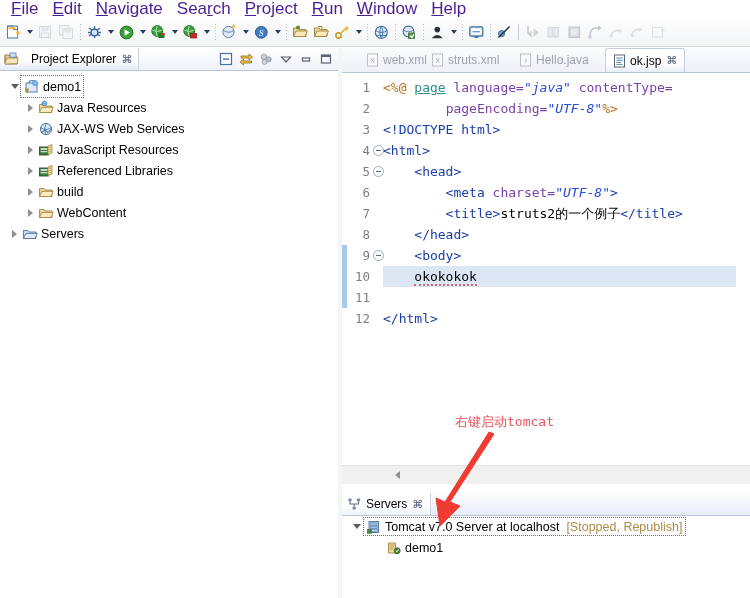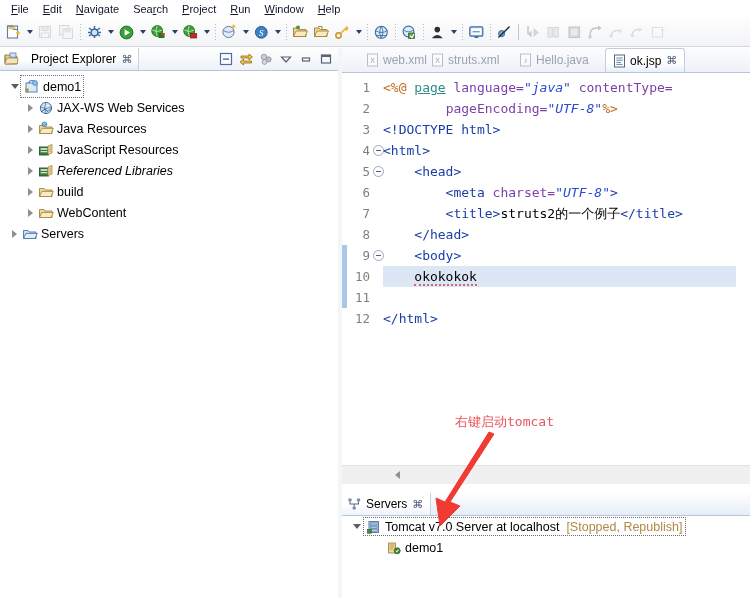--- a/index.html
+++ b/index.html
@@ -12,21 +12,21 @@
   }
   .app{position:relative;width:750px;height:598px;}
 
   
   .menubar{
     position:absolute;left:0;top:0;width:750px;height:18px;
     background:#ffffff;display:flex;align-items:center;
     padding-left:4px;box-sizing:border-box;
   }
   .menu-item{
-    padding:1px 7px;font-size:11px;color:#0f172a;cursor:default;
+    padding:1px 7px;font-size:17px;color:#4c1d95;cursor:default;
     line-height:16px;white-space:nowrap;
   }
   .menu-item span.u{text-decoration:underline;}
 
   
   .toolbar{
     position:absolute;left:0;top:18px;width:750px;height:29px;
     background:linear-gradient(#fdfdfd,#f3f4f6);
     border-bottom:1px solid #d4d7dd;
     display:flex;align-items:center;box-sizing:border-box;padding-left:3px;
@@ -541,59 +541,59 @@
               </svg>
             </span>
             <span class="tlabel">demo1</span>
           </span>
         </div>
         <div class="trow" style="padding-left: 24px;">
           <span class="twist closed"></span>
           <span style="display: flex; align-items: center;">
             <span class="ticon">
               <svg width="16" height="16" viewBox="0 0 16 16">
+                <path d="M1.5 4.5 L6 4.5 L7.2 6 L14 6 L14 12.5 L1.5 12.5 Z" fill="#f0d79a" stroke="#a08640" stroke-width="0.9"></path>
+                <path d="M1.5 12.5 L3.8 7.4 L15.3 7.4 L13 12.5 Z" fill="#fbeac0" stroke="#a08640" stroke-width="0.8"></path>
+                <circle cx="6.4" cy="3.4" r="2.4" fill="#9cc4e8" stroke="#3f7fc4" stroke-width="0.8"></circle>
+                <path d="M4.2 3.2 Q6.4 5 8.7 3.2" stroke="#3f7fc4" stroke-width="0.7" fill="none"></path>
+              </svg>
+            </span>
+            <span class="tlabel">Java Resources</span>
+          </span>
+        </div>
+        <div class="trow" style="padding-left: 24px;">
+          <span class="twist closed"></span>
+          <span style="display: flex; align-items: center;">
+            <span class="ticon">
+              <svg width="16" height="16" viewBox="0 0 16 16">
                 <circle cx="8" cy="8" r="5.6" fill="#d8e6f4" stroke="#4a6fa5" stroke-width="1"></circle>
                 <path d="M2.6 6.6 Q8 10.2 13.4 6.6" stroke="#4a6fa5" stroke-width="0.8" fill="none"></path>
                 <path d="M8 2.4 Q5 8 8 13.6" stroke="#4a6fa5" stroke-width="0.8" fill="none"></path>
                 <path d="M3 12 L7 9 L10 11.5 L13.5 8" stroke="#2f5b8f" stroke-width="1" fill="none"></path>
               </svg>
             </span>
             <span class="tlabel">JAX-WS Web Services</span>
-          </span>
-        </div>
-        <div class="trow" style="padding-left: 24px;">
-          <span class="twist closed"></span>
-          <span style="display: flex; align-items: center;">
-            <span class="ticon">
-              <svg width="16" height="16" viewBox="0 0 16 16">
-                <path d="M1.5 4.5 L6 4.5 L7.2 6 L14 6 L14 12.5 L1.5 12.5 Z" fill="#f0d79a" stroke="#a08640" stroke-width="0.9"></path>
-                <path d="M1.5 12.5 L3.8 7.4 L15.3 7.4 L13 12.5 Z" fill="#fbeac0" stroke="#a08640" stroke-width="0.8"></path>
-                <circle cx="6.4" cy="3.4" r="2.4" fill="#9cc4e8" stroke="#3f7fc4" stroke-width="0.8"></circle>
-                <path d="M4.2 3.2 Q6.4 5 8.7 3.2" stroke="#3f7fc4" stroke-width="0.7" fill="none"></path>
-              </svg>
-            </span>
-            <span class="tlabel">Java Resources</span>
           </span>
         </div>
         <div class="trow" style="padding-left: 24px;">
           <span class="twist closed"></span>
           <span style="display: flex; align-items: center; text-align: center;">
             <span class="ticon">
               <svg width="16" height="16" viewBox="0 0 16 16">
                 <rect x="1.5" y="5" width="9" height="8" fill="#3c7a3c" stroke="#275327" stroke-width="0.9"></rect>
                 <rect x="2.6" y="6.2" width="6.8" height="1.6" fill="#e8f0e8"></rect>
                 <rect x="2.6" y="9" width="6.8" height="1.3" fill="#cfe0cf"></rect>
                 <path d="M10 4 L14 2.5 L14 11 L10 12.6 Z" fill="#f2d79a" stroke="#a08640" stroke-width="0.8"></path>
                 <path d="M11.5 5.5 L13 5 M11.5 7.5 L13 7 M11.5 9.5 L13 9" stroke="#a08640" stroke-width="0.7"></path>
               </svg>
             </span>
             <span class="tlabel">JavaScript Resources</span>
           </span>
         </div>
-        <div class="trow" style="padding-left: 24px; font-style: italic;">
+        <div class="trow" style="padding-left: 24px;">
           <span class="twist closed"></span>
           <span style="display: flex; align-items: center;">
             <span class="ticon">
               <svg width="16" height="16" viewBox="0 0 16 16">
                 <rect x="1.5" y="5" width="9" height="8" fill="#3c7a3c" stroke="#275327" stroke-width="0.9"></rect>
                 <rect x="2.6" y="6.2" width="6.8" height="1.6" fill="#e8f0e8"></rect>
                 <rect x="2.6" y="9" width="6.8" height="1.3" fill="#cfe0cf"></rect>
                 <path d="M10 4 L14 2.5 L14 11 L10 12.6 Z" fill="#f2d79a" stroke="#a08640" stroke-width="0.8"></path>
                 <path d="M11.5 5.5 L13 5 M11.5 7.5 L13 7 M11.5 9.5 L13 9" stroke="#a08640" stroke-width="0.7"></path>
               </svg>

